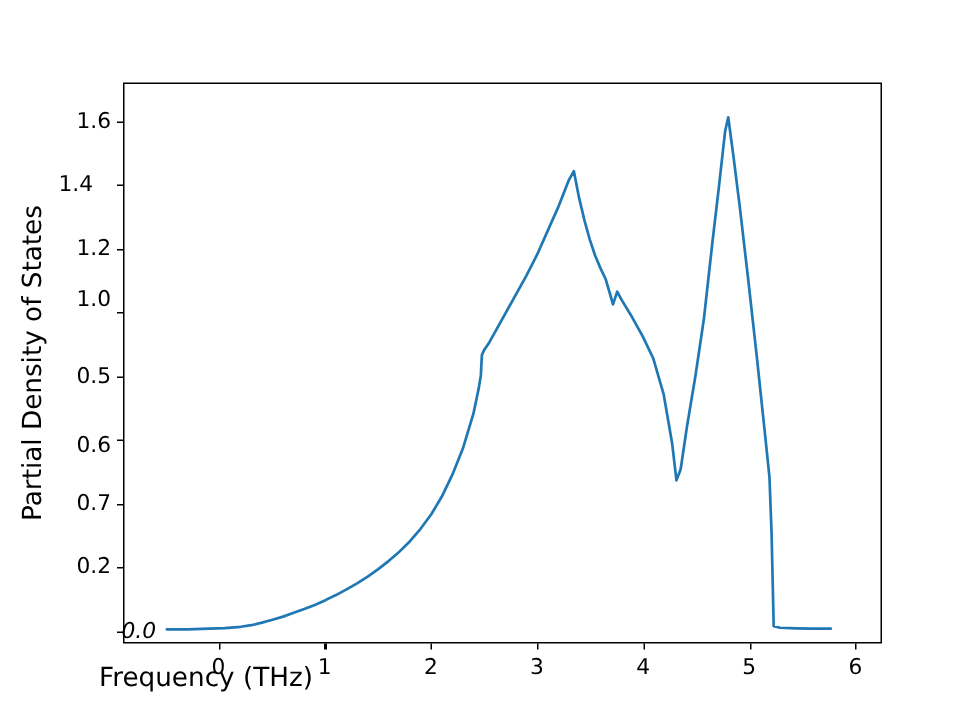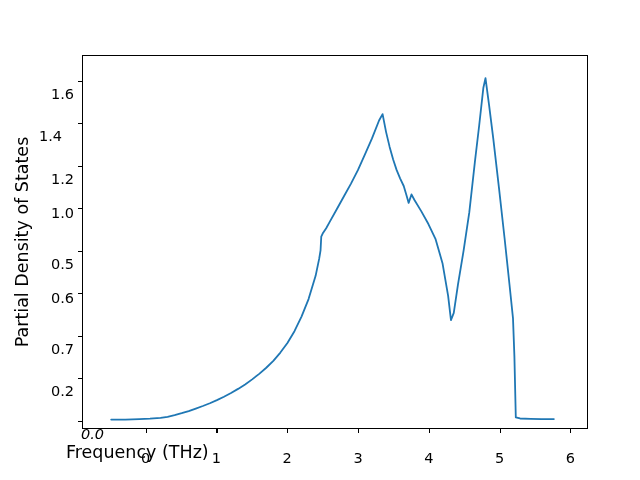--- a/index.html
+++ b/index.html
@@ -32,21 +32,20 @@
     top: 0;
     width: 100%;
     height: 100%;
     display: block;
   }
   .tick-label {
     position: absolute;
     font-size: 14.5px;
     color: #000000;
     white-space: nowrap;
-    margin-top: 13px;
   }
   .ytick-label {
     text-align: right;
     transform: translateY(-50%);
   }
   .xtick-label {
     text-align: center;
     transform: translateX(-50%);
   }
   .tick-mark {
@@ -102,21 +101,21 @@
       <div class="tick-mark ytick-mark" style="left: 77.8px; top: 250.5px;"></div>
       <div class="tick-mark ytick-mark" style="left: 77.8px; top: 208px;"></div>
       <div class="tick-mark ytick-mark" style="left: 77.8px; top: 165.5px;"></div>
       <div class="tick-mark ytick-mark" style="left: 77.8px; top: 123px;"></div>
       <div class="tick-mark ytick-mark" style="left: 77.8px; top: 80.5px;"></div>
     </div>
   <div id="ytick-labels">
       <div class="tick-label ytick-label" style="right: 536px; top: 420.5px; font-style: italic;">0.0</div>
       <div class="tick-label ytick-label" style="right: 566px; top: 378px; text-align: right;">0.2</div>
       <div class="tick-label ytick-label" style="right: 566px; top: 335.5px;">0.7</div>
-      <div class="tick-label ytick-label" style="right: 566px; top: 285px;">0.6</div>
+      <div class="tick-label ytick-label" style="right: 566px; top: 297px;">0.6</div>
       <div class="tick-label ytick-label" style="right: 566px; top: 250.5px;">0.5</div>
       <div class="tick-label ytick-label" style="right: 566px; top: 200px;">1.0</div>
       <div class="tick-label ytick-label" style="right: 566px; top: 165.5px;">1.2</div>
       <div class="tick-label ytick-label" style="right: 578px; top: 123px;">1.4</div>
       <div class="tick-label ytick-label" style="right: 566px; top: 80.5px;">1.6</div>
     </div>
   <div id="xtick-marks">
       <div class="tick-mark xtick-mark" style="left: 145.69px; top: 429px;"></div>
       <div class="tick-mark xtick-mark" style="left: 216.46px; top: 429px;"></div>
       <div class="tick-mark xtick-mark" style="left: 287.23px; top: 429px;"></div>

